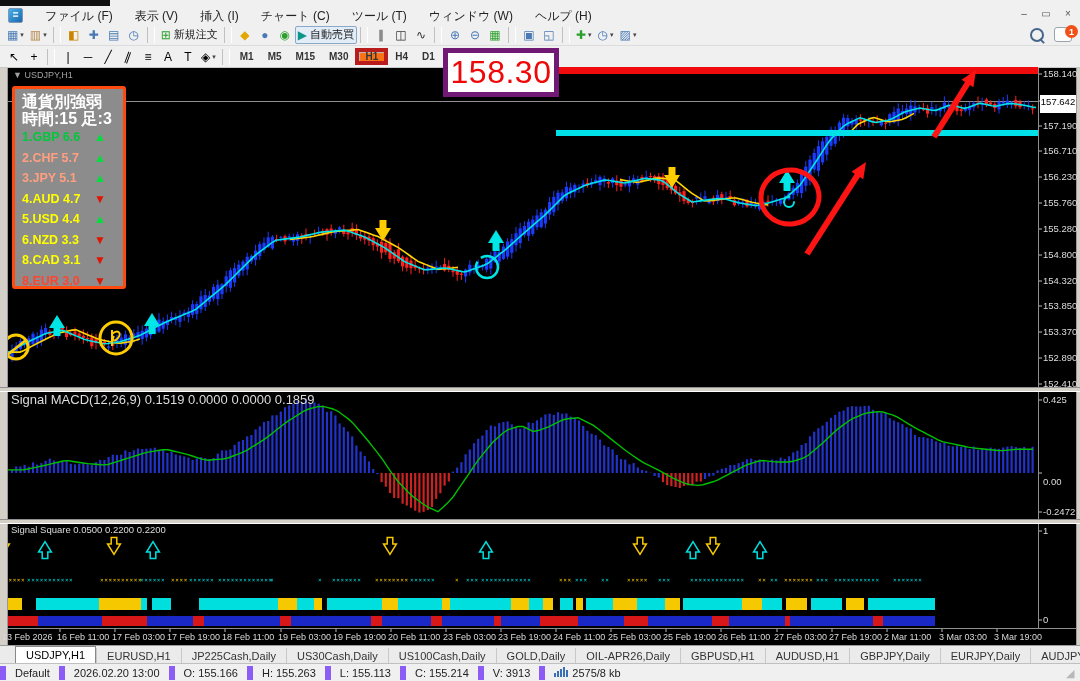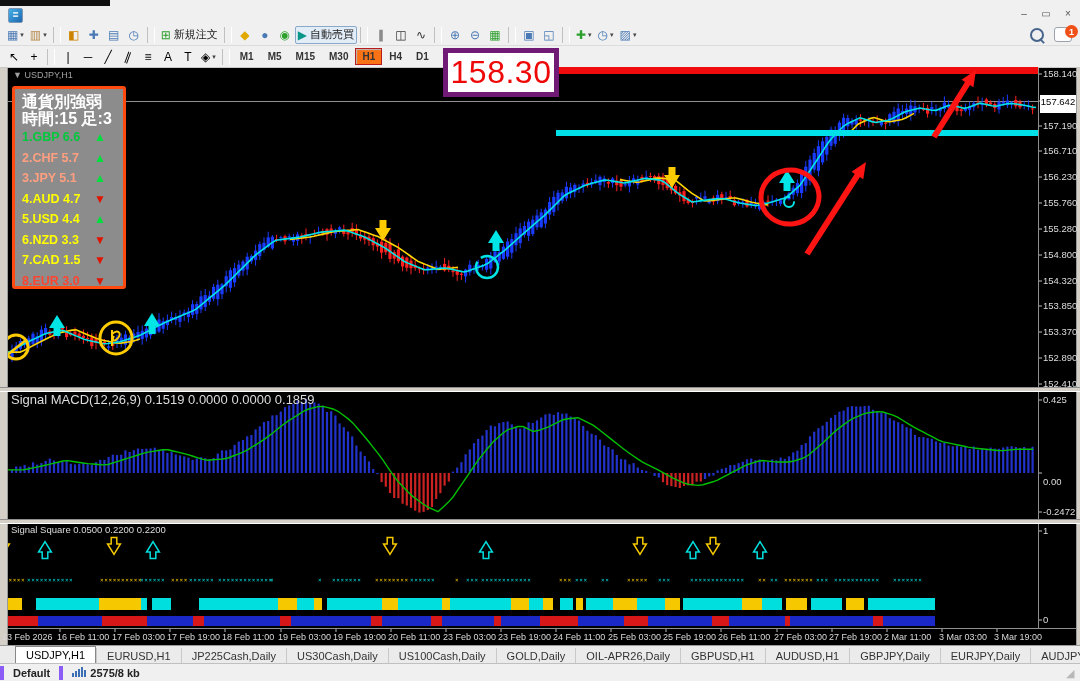--- a/index.html
+++ b/index.html
@@ -21,21 +21,21 @@
             display:flex;align-items:center;padding-left:4px;box-sizing:border-box;}
   .tbtn{height:18px;min-width:20px;border:1px solid transparent;border-radius:2px;background:transparent;
         display:inline-flex;align-items:center;justify-content:center;padding:0 2px;font-family:inherit;}
   .tbtn .glyph{font-size:12px;line-height:1;}
   .tbtn .tlabel{font-size:11px;color:#1a1a1a;margin-left:3px;white-space:nowrap;}
   .tbtn .dd{font-size:7px;color:#444;margin-left:2px;}
   .tbtn.pressed{border:1px solid #8aa8c8;background:#e2edf8;}
   .tsep{width:6px;height:16px;border-left:1px solid #c0c0c0;border-right:1px solid #ffffff;margin:0 3px;}
   .tf{height:17px;min-width:23px;border:1px solid transparent;background:transparent;font-size:10px;font-weight:bold;
       color:#333;display:inline-flex;align-items:center;justify-content:center;font-family:inherit;}
-  .tf.active{background:#f97316;border:1px solid #b91c1c;box-shadow:inset 1px 1px 1px #bbb;}
+  .tf.active{background:#f97316;border:4px solid #b91c1c;box-shadow:inset 1px 1px 1px #bbb;}
   .rot20{display:inline-block;transform:rotate(20deg);}
   #tb1-right{position:absolute;right:8px;top:27px;display:flex;align-items:center;gap:10px;}
   .search-glass{position:relative;width:10px;height:10px;border:2px solid #46648c;border-radius:50%;display:inline-block;}
   .search-glass::after{content:"";position:absolute;width:2px;height:6px;background:#46648c;left:9px;top:8px;transform:rotate(-45deg);}
   .chat{position:relative;width:16px;height:13px;border:1px solid #9aa4ae;border-radius:3px;background:#fdfdfd;}
   .badge{position:absolute;right:-7px;top:-3px;width:13px;height:13px;border-radius:50%;background:#f05018;color:#fff;
          font-size:9px;font-weight:bold;display:flex;align-items:center;justify-content:center;}
   
   #left-frame{position:absolute;left:0;top:68px;width:7px;height:577px;background:#d4d0c8;border-right:1px solid #9a9a9a;z-index:6;}
   #chart-window{position:absolute;left:7px;top:68px;width:1069px;height:577px;background:#000;z-index:1;border-right:1px solid #9a9a9a;}
@@ -64,36 +64,37 @@
   #box-res{top:48px;height:39px;border:5px solid #701a75;color:#ee0808;}
   #box-sup{top:104px;height:41px;border:5px solid #00d4e4;color:#2222f0;}
   
   #tabbar{position:absolute;left:0;top:645px;width:1080px;height:18px;background:#ebebeb;border-top:1px solid #9a9a9a;
           display:flex;align-items:flex-end;z-index:10;}
   .tab{height:16px;line-height:16px;font-size:11px;color:#333;padding:0 10px;border-left:1px solid #c8c8c8;white-space:nowrap;}
   .tab:first-child{border-left:none;margin-left:15px;}
   .tab.active{background:#fff;border:1px solid #888;border-bottom:none;height:17px;color:#000;}
   #statusbar{position:absolute;left:0;top:663px;width:1080px;height:18px;background:#f0f0f0;border-top:1px solid #c0c0c0;
              display:flex;align-items:center;font-size:11px;color:#222;z-index:10;}
-  .sfield{border-left:4px solid #8b5cf6;height:14px;line-height:14px;padding:0 9px;white-space:nowrap;font-weight:bold;}
+  .sfield{border-left:6px solid #8b5cf6;height:14px;line-height:14px;padding:0 9px;white-space:nowrap;}
   #sb-help{flex:1;padding-left:6px;}
   #conn-bars{display:inline-flex;align-items:flex-end;gap:1px;margin-right:4px;}
   #conn-bars i{display:inline-block;width:2px;background:#3b6fb5;}
   #grip{width:14px;height:14px;margin-left:auto;color:#b8b8b8;font-size:11px;line-height:14px;}
 </style>
 </head>
 <body>
 
 <div id="app">
   <div id="topstrip">
       <div class="remnant"></div>
     </div>
 
   <div id="menubar">
     <span class="app-icon">≣</span>
+    <span id="menu-items"><span class="menu-item">ファイル (F)</span><span class="menu-item">表示 (V)</span><span class="menu-item">挿入 (I)</span><span class="menu-item">チャート (C)</span><span class="menu-item">ツール (T)</span><span class="menu-item">ウィンドウ (W)</span><span class="menu-item">ヘルプ (H)</span></span>
     <span id="wincontrols">
       <span>–</span>
       <span>▭</span>
       <span>×</span>
     </span>
   </div>
 
   <div id="toolbar1">
       <button class="tbtn">
         <span class="glyph" style="color: rgb(74, 122, 181);">▦</span>
@@ -1170,21 +1171,21 @@
         </div>
         <div class="srow">
           <span class="txt" style="color: rgb(255, 255, 0);">5.USD 4.4</span>
           <span class="arr" style="color: rgb(0, 224, 60);">▲</span>
         </div>
         <div class="srow">
           <span class="txt" style="color: rgb(255, 255, 0);">6.NZD 3.3</span>
           <span class="arr" style="color: rgb(224, 20, 0);">▼</span>
         </div>
         <div class="srow">
-          <span class="txt" style="color: rgb(255, 255, 0);">7.CAD 1.5</span>
+          <span class="txt" style="color: rgb(255, 255, 0);">8.CAD 3.1</span>
           <span class="arr" style="color: rgb(224, 20, 0);">▼</span>
         </div>
         <div class="srow">
           <span class="txt" style="color: rgb(255, 68, 48);">8.EUR 3.0</span>
           <span class="arr" style="color: rgb(224, 20, 0);">▼</span>
         </div>
       </div>
   </div>
 
   <div id="box-res" class="note-box">158.30</div>
@@ -1199,20 +1200,28 @@
       <span class="tab">OIL-APR26,Daily</span>
       <span class="tab">GBPUSD,H1</span>
       <span class="tab">AUDUSD,H1</span>
       <span class="tab">GBPJPY,Daily</span>
       <span class="tab">EURJPY,Daily</span>
       <span class="tab">AUDJPY,Daily</span>
     </div>
 
   <div id="statusbar">
     <span class="sfield">Default</span>
+    <span id="sb-fields" style="display: inline-flex;">
+        <span class="sfield">2026.02.20 13:00</span>
+        <span class="sfield">O: 155.166</span>
+        <span class="sfield">H: 155.263</span>
+        <span class="sfield">L: 155.113</span>
+        <span class="sfield">C: 155.214</span>
+        <span class="sfield">V: 3913</span>
+      </span>
     <span class="sfield">
       <span id="conn-bars">
           <i style="height: 4px;"></i>
           <i style="height: 6px;"></i>
           <i style="height: 8px;"></i>
           <i style="height: 10px;"></i>
           <i style="height: 7px;"></i>
         </span><span>2575/8 kb</span>
     </span>
     <span id="grip">◢</span>

